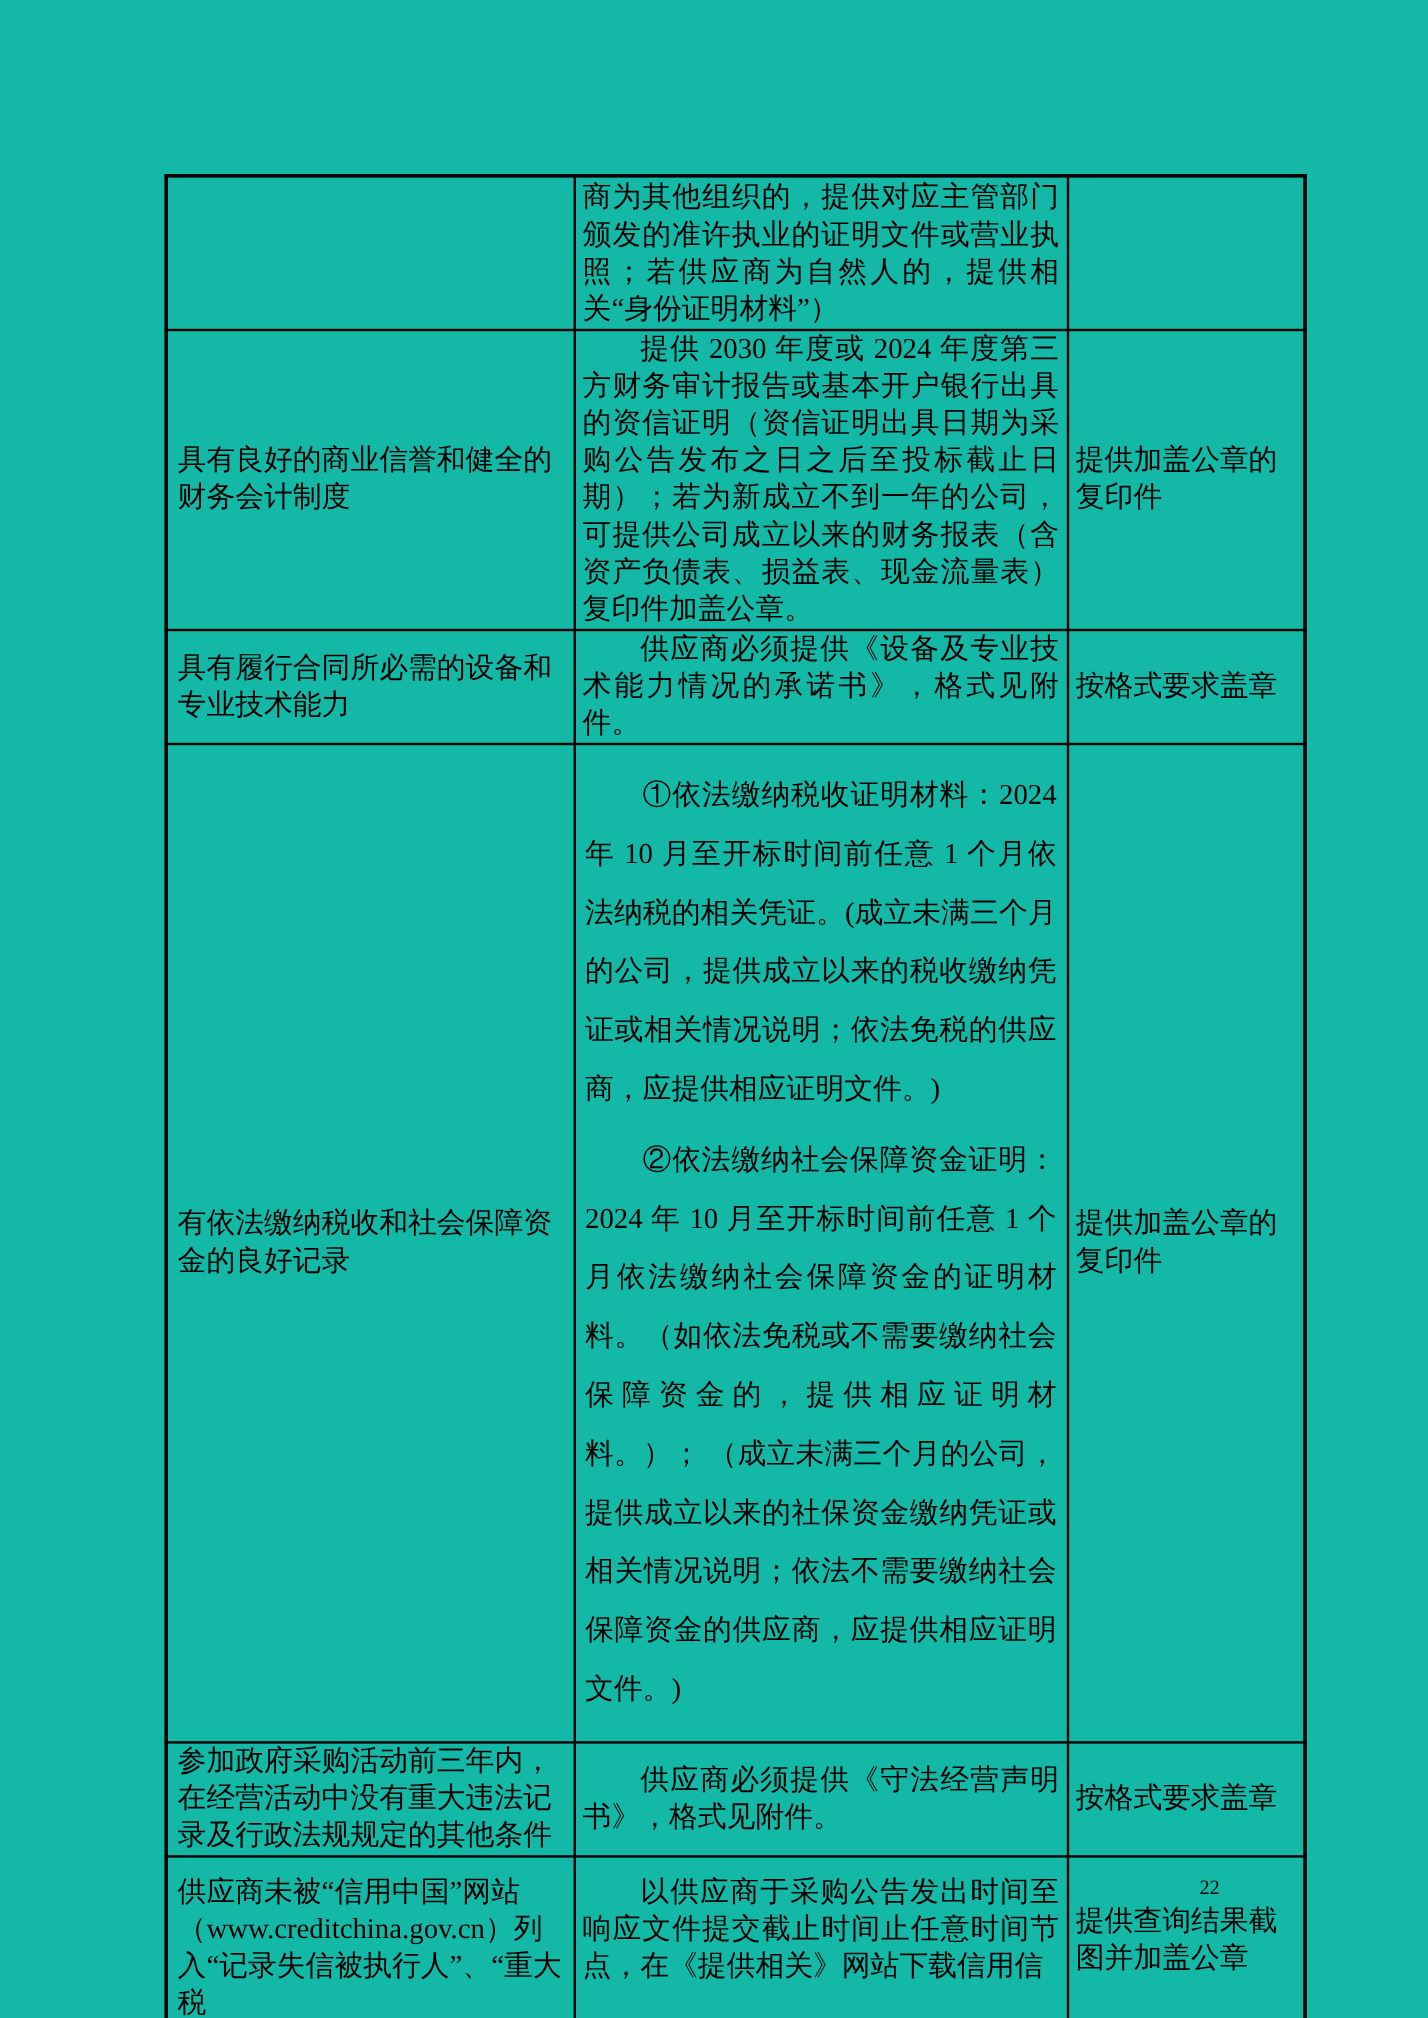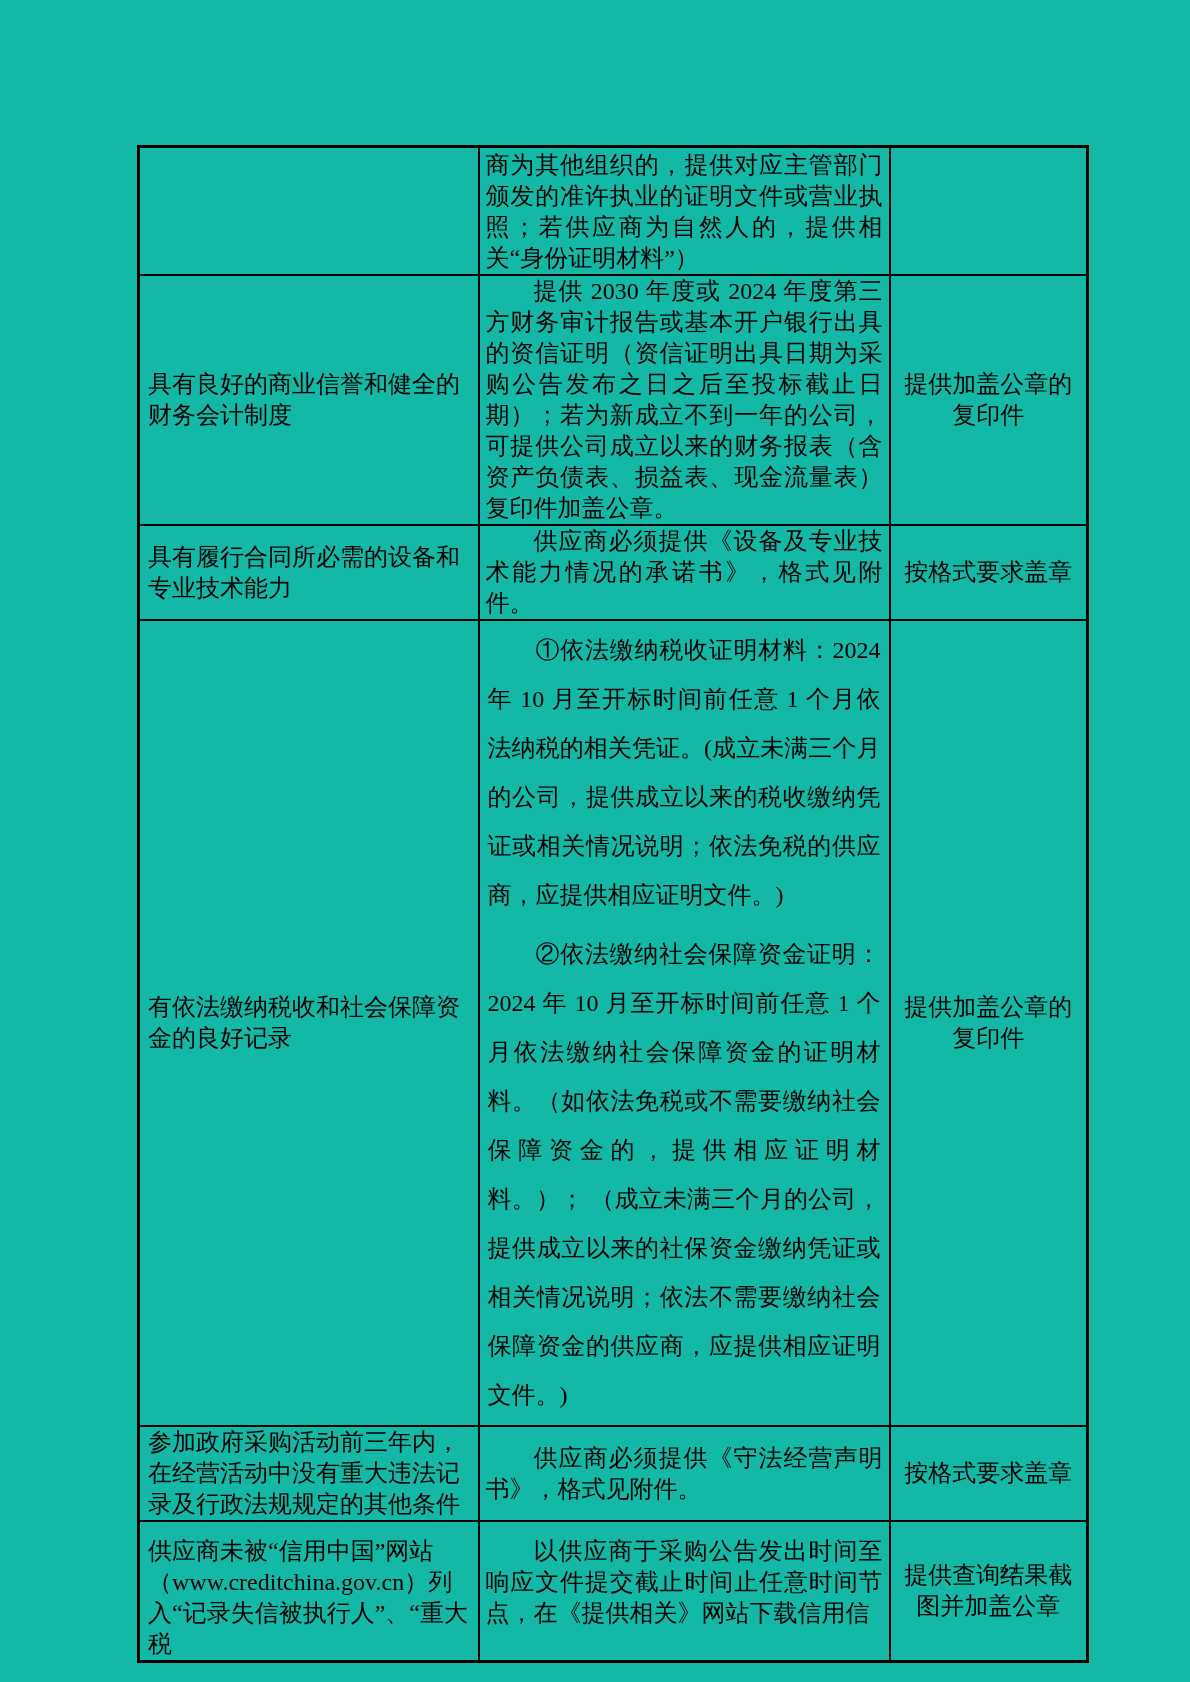--- a/index.html
+++ b/index.html
@@ -38,26 +38,26 @@
   }
   tr.r1 { height: 125px; }
   tr.r2 { height: 250px; }
   tr.r3 { height: 63px; }
   tr.r4 { height: 740px; }
   tr.r5 { height: 92px; padding-left: 48px; }
   tr.r6 { height: 92px; }
   td p { margin: 0; }
   td.req { text-align: left; padding-left: 8px; border-radius: 26px; }
   td.desc p { text-indent: 2em; text-align: justify; }
-  td.mat { text-align: center; }
+  td.mat { }
   
   tr.r1 td { vertical-align: top; padding-top: 2px; }
   tr.r1 td.desc p { text-indent: 0; }
   
-  tr.r4 td.desc { line-height: 49px; padding: 5px 8px; }
+  tr.r4 td.desc { line-height: 49px; padding: 18px 8px; }
   tr.r4 td.desc p + p { margin-top: 10px; }
   
   tr.r5 td.req { line-height: 31px; }
   
   tr.r6 td.req, tr.r6 td.desc { vertical-align: top; padding-top: 14px; font-family: Liberation Serif, serif; }
   .page-number {
     position: absolute;
     left: 985px;
     top: 1558px;
     width: 46px;

